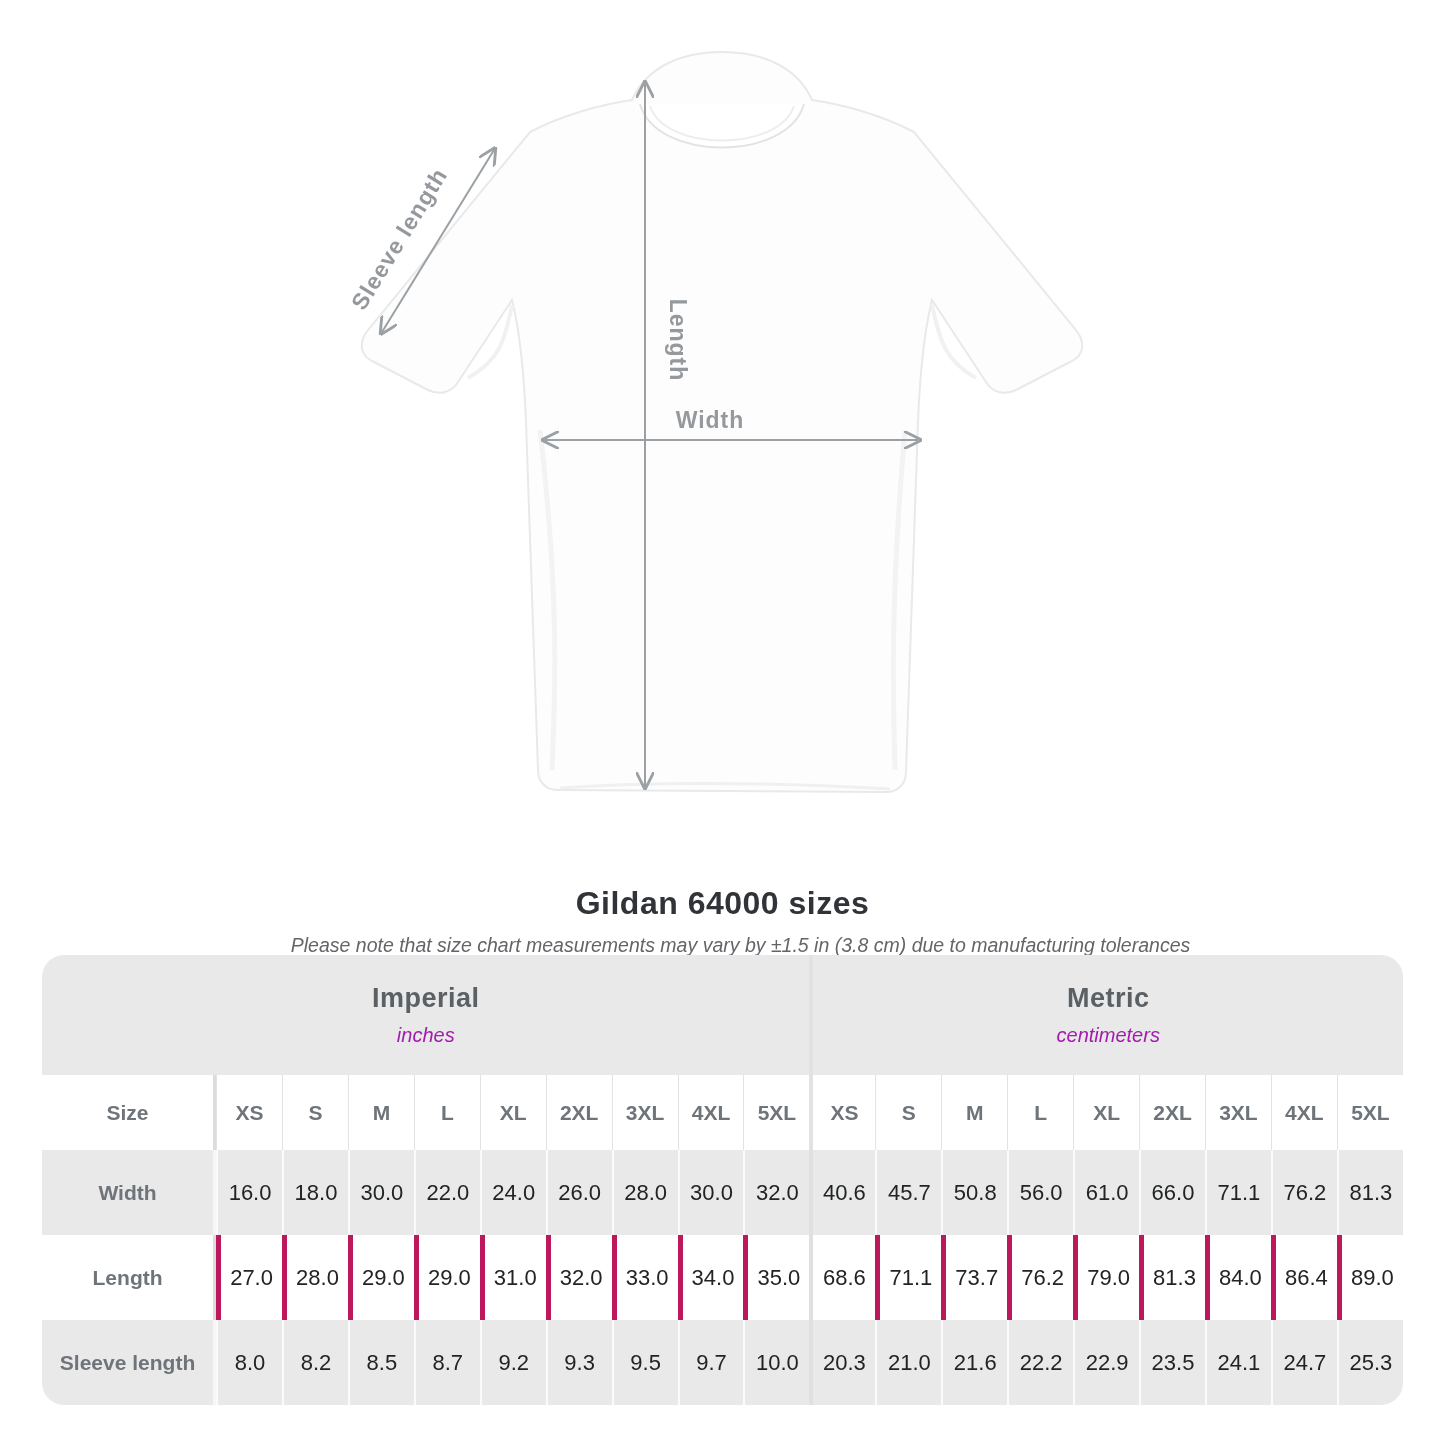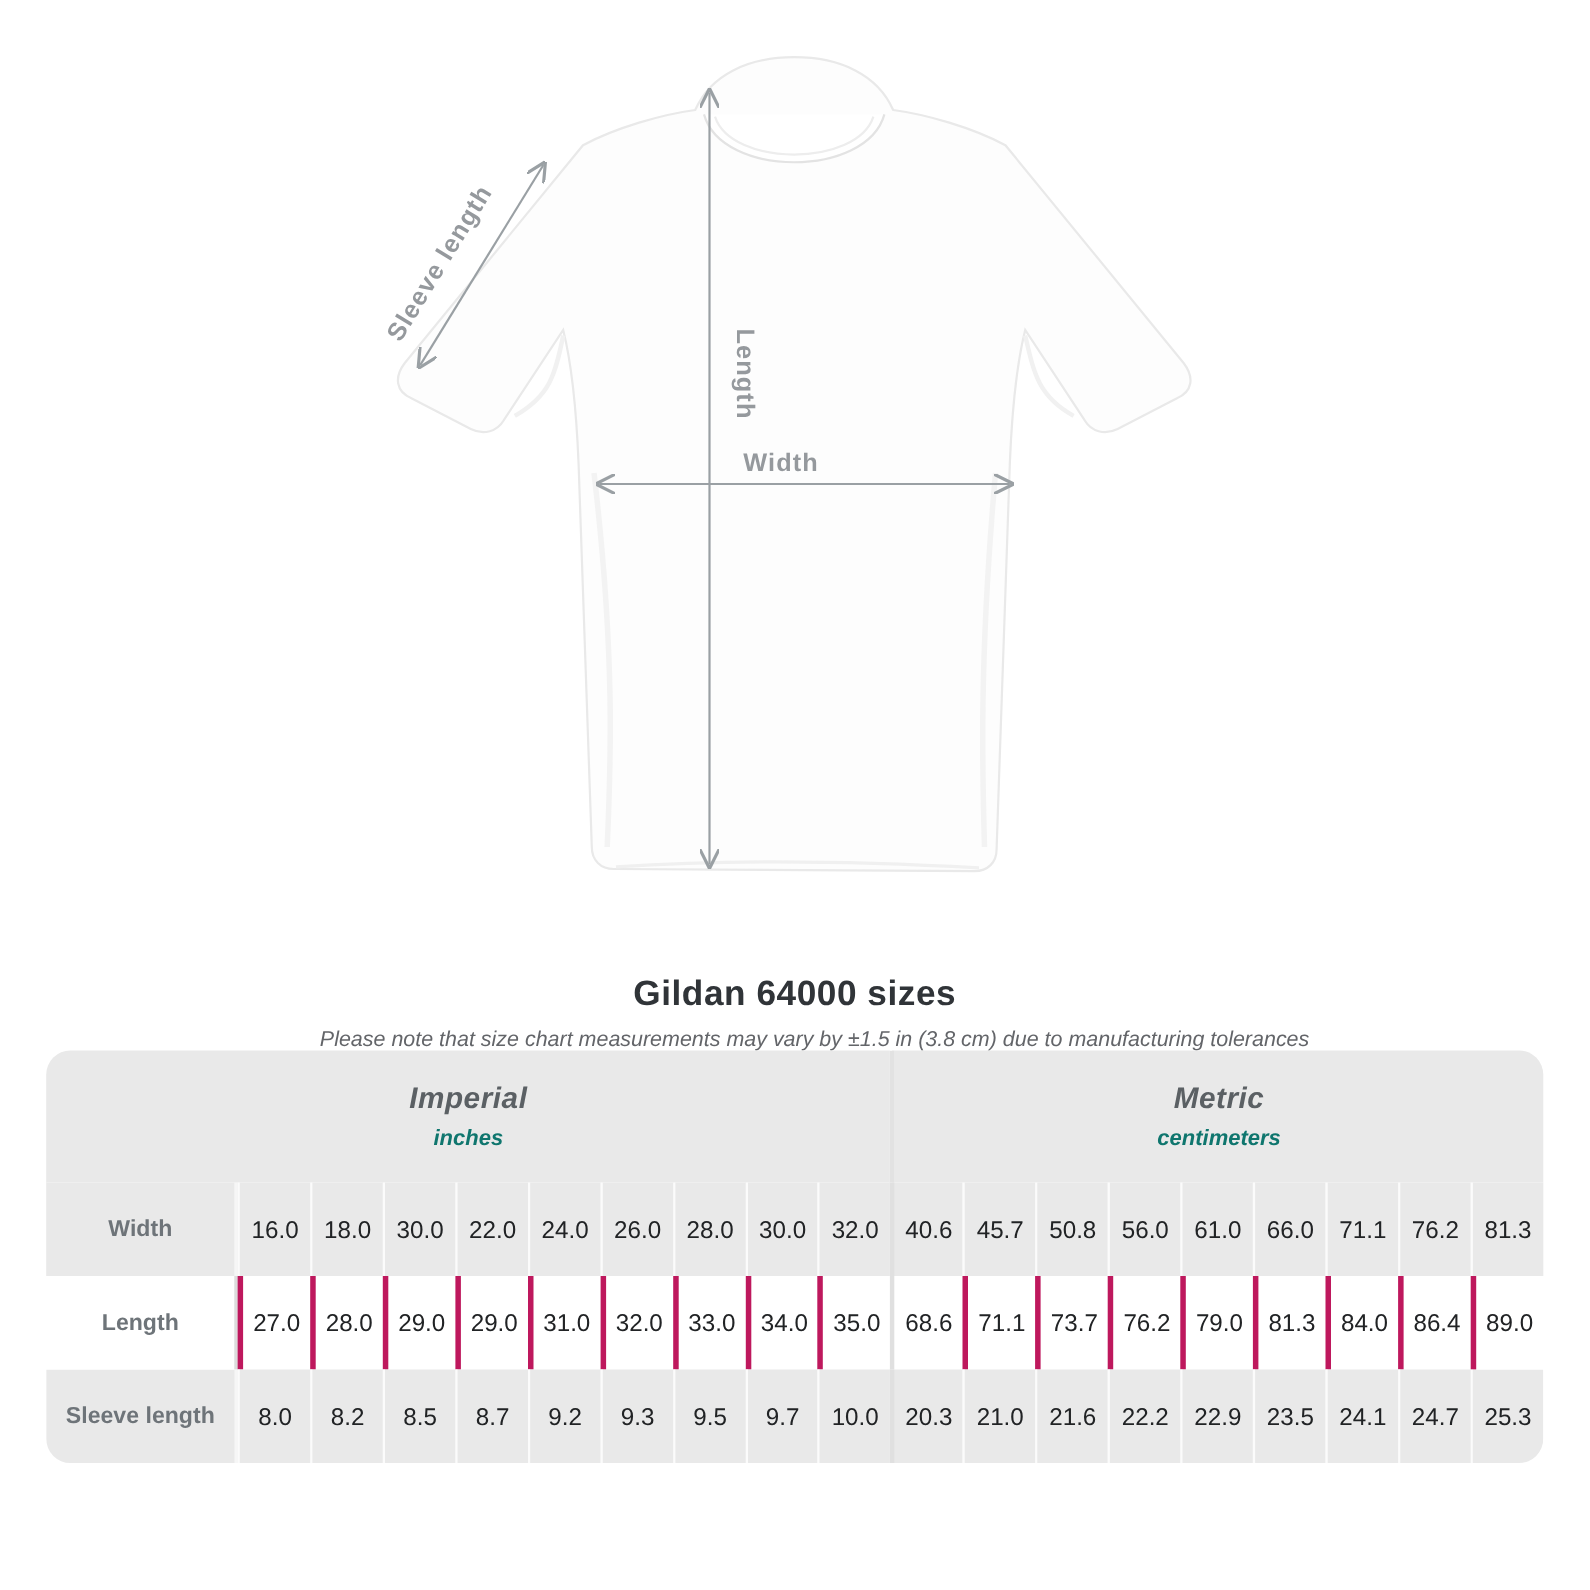--- a/index.html
+++ b/index.html
@@ -24,22 +24,22 @@
 
   .size-table th, .size-table td {
     text-align: center; vertical-align: middle; padding: 0;
     font-size: 22px; color: #212325; font-weight: normal;
   }
 
   
   tr.units-row th { height: 120px; background: #e9e9e9; }
   tr.units-row th.imperial { border-top-left-radius: 22px; }
   tr.units-row th.metric { border-top-right-radius: 22px; border-left: 4px solid #e2e2e2; }
-  .unit-name { font-size: 27px; font-weight: bold; font-style: italic; color: #5b6064; letter-spacing: 0.5px; }
-  .unit-sub { margin-top: 10px; font-size: 20px; font-style: italic; color: #0f766e; font-weight: bold; }
+  .unit-name { font-size: 27px; font-weight: bold; color: #5b6064; letter-spacing: 0.5px; }
+  .unit-sub { margin-top: 10px; font-size: 20px; font-style: italic; color: #a21caf; }
 
   
   tr.sizes-row { background: #ffffff; }
   tr.sizes-row th, tr.sizes-row td { height: 75px; font-weight: bold; color: #6e7479; font-size: 21px; }
   tr.sizes-row td { border-left: 1px solid #e3e3e3; }
   tr.sizes-row td.metric-start { border-left: 4px solid #e2e2e2; }
   tr.sizes-row th.row-label { border-right: 3px solid #dcdcdc; }
 
   
   tr.data-row td, tr.data-row th { height: 85px; }
@@ -150,20 +150,41 @@
           <div class="unit-name">Imperial</div>
           <div class="unit-sub">inches</div>
         </th>
         <th class="metric" colspan="9">
           <div class="unit-name">Metric</div>
           <div class="unit-sub">centimeters</div>
         </th>
       </tr>
     </thead>
     <tbody id="table-body">
+        <tr class="sizes-row">
+          <th class="row-label">Size</th>
+          <td>XS</td>
+          <td>S</td>
+          <td>M</td>
+          <td>L</td>
+          <td>XL</td>
+          <td>2XL</td>
+          <td>3XL</td>
+          <td>4XL</td>
+          <td>5XL</td>
+          <td class="metric-start">XS</td>
+          <td>S</td>
+          <td>M</td>
+          <td>L</td>
+          <td>XL</td>
+          <td>2XL</td>
+          <td>3XL</td>
+          <td>4XL</td>
+          <td>5XL</td>
+        </tr>
         <tr class="data-row row-gray">
           <th class="row-label">Width</th>
           <td>16.0</td>
           <td>18.0</td>
           <td>30.0</td>
           <td>22.0</td>
           <td>24.0</td>
           <td>26.0</td>
           <td>28.0</td>
           <td>30.0</td>

